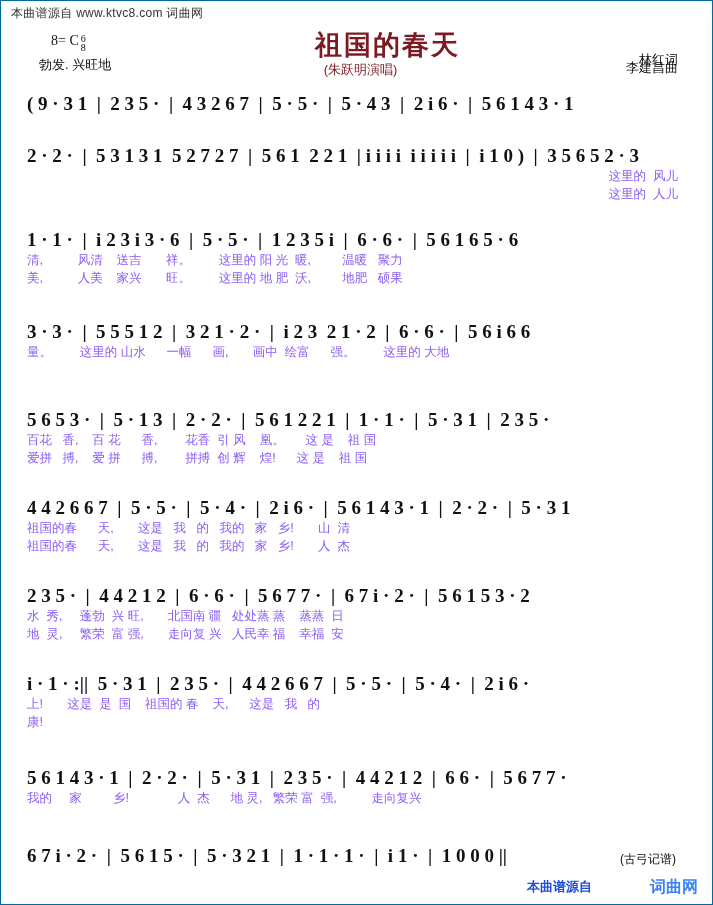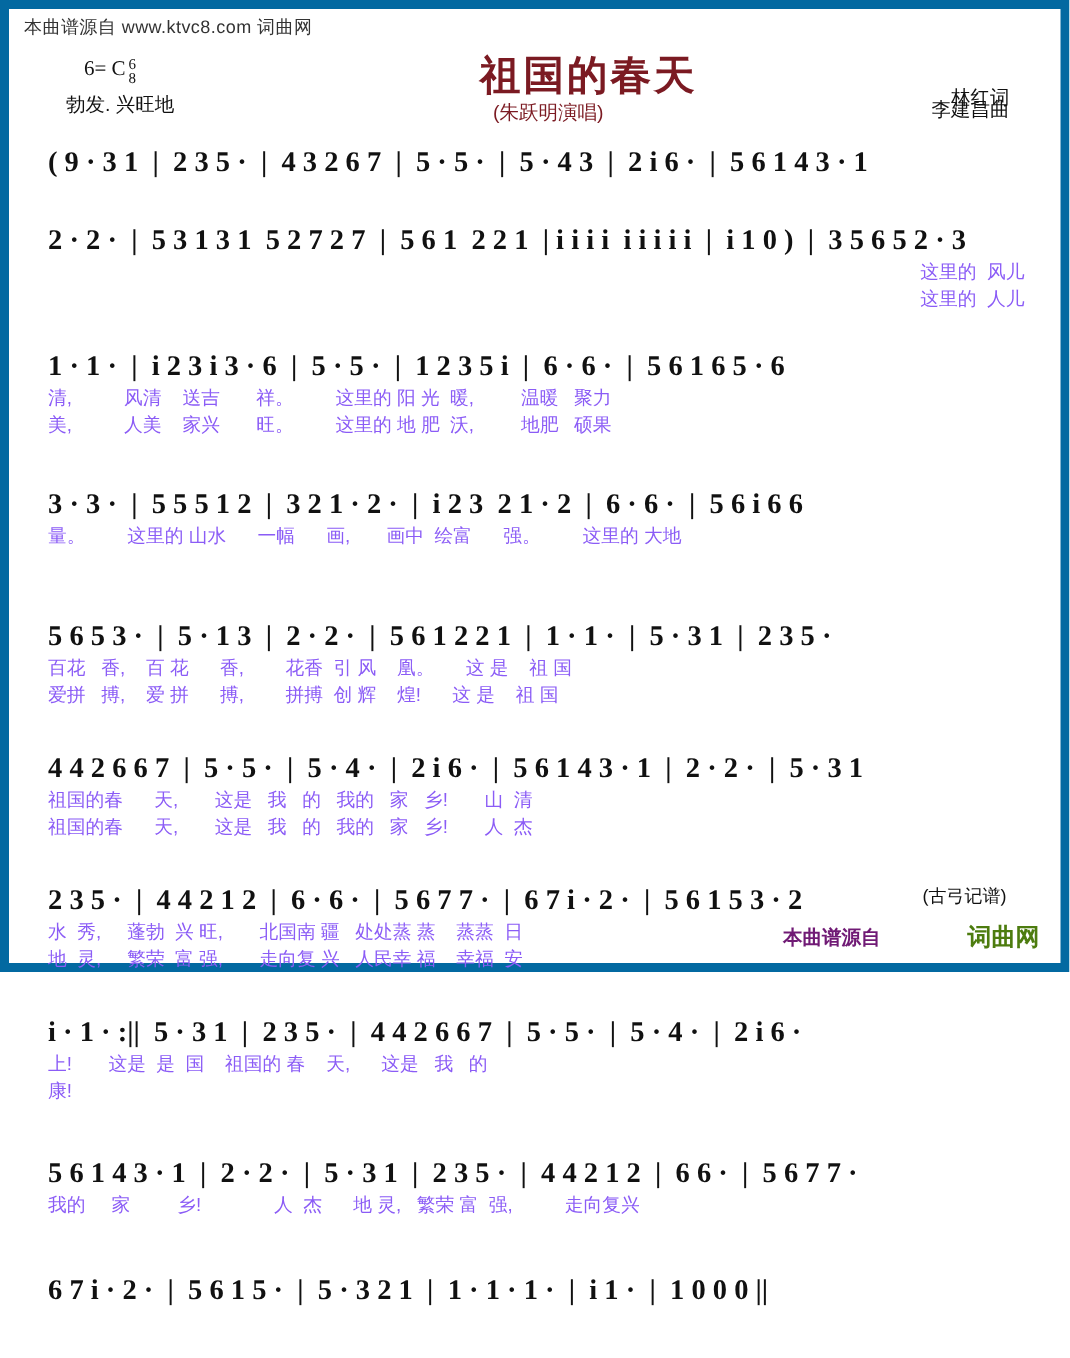--- a/index.html
+++ b/index.html
@@ -11,23 +11,23 @@
     width: 713px;
     height: 905px;
     position: relative;
     font-family: "Liberation Serif", serif;
     color: #111;
     overflow: hidden;
   }
   .page {
     position: relative;
     width: 713px;
-    height: 648px;
+    height: 905px;
     box-sizing: border-box;
-    border: 6px solid #0369a1;
+    border: 1px solid #0369a1;
     background: #fff;
   }
   
   .top-watermark {
     position: absolute;
     top: 4px;
     left: 10px;
     font-size: 12px;
     color: #333;
     font-family: "Liberation Sans", sans-serif;
@@ -136,42 +136,42 @@
     font-size: 12px;
     font-family: "Liberation Sans", sans-serif;
   }
   .foot-left {
     position: absolute;
     bottom: 8px;
     right: 120px;
     font-size: 13px;
     font-weight: bold;
     font-family: Liberation Serif, serif;
-    color: #701a75;
+    color: #1d4ed8;
     margin-top: 12px;
   }
   .foot-right {
     position: absolute;
     bottom: 6px;
     right: 14px;
     font-size: 16px;
     font-weight: bold;
     font-family: "Liberation Sans", sans-serif;
-    color: #4d7c0f;
+    color: #3b82f6;
   }
 </style>
 </head>
 <body>
 
 <div class="page">
 
   <div class="top-watermark">本曲谱源自 www.ktvc8.com 词曲网</div>
 
   <div class="keysig">
-    <span>6= C</span><span class="meter"><span class="num">6</span><span class="den">8</span></span>
+    <span>8= C</span><span class="meter"><span class="num">6</span><span class="den">8</span></span>
   </div>
   <div class="tempo">勃发. 兴旺地</div>
 
   <div class="title">祖国的春天</div>
   <div class="subtitle">(朱跃明演唱)</div>
   <div class="credit-lyric">林红词</div>
   <div class="credit-music">李建昌曲</div>
 
   <div class="system" style="top:92px">
     <div class="notes">( 9 · 3 1  |  2 3 5 ·  |  4 3 2 6 7  |  5 · 5 ·  |  5 · 4 3  |  2 i 6 ·  |  5 6 1 4 3 · 1</div>

